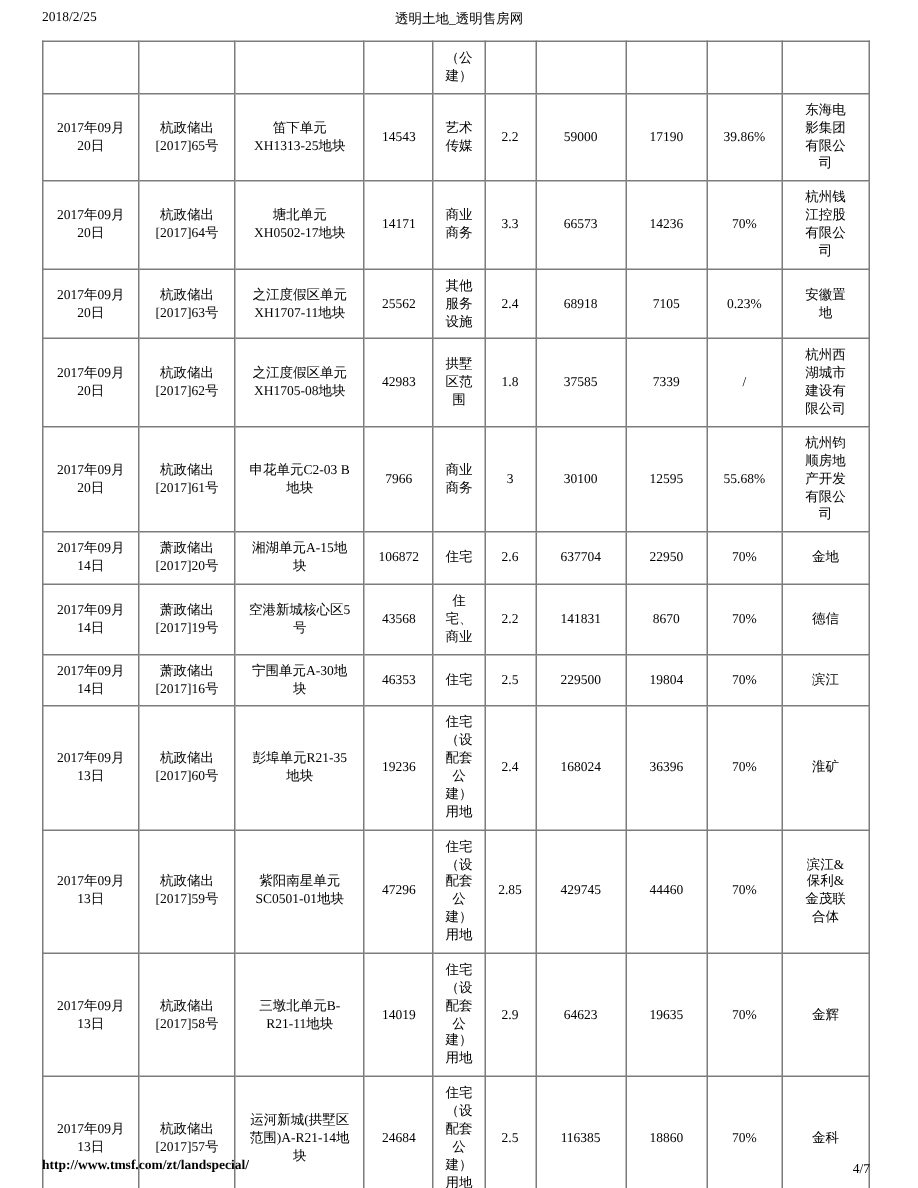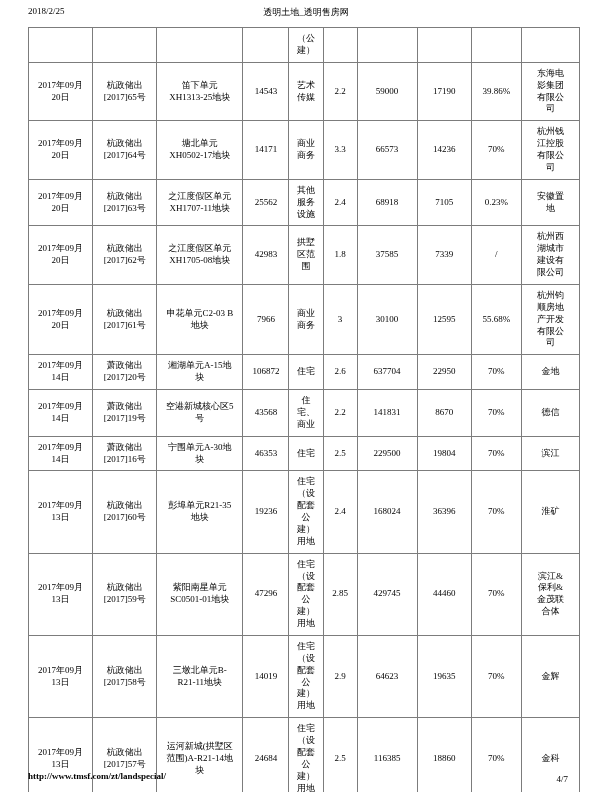--- a/index.html
+++ b/index.html
@@ -25,21 +25,21 @@
   .doc-title { position: absolute; left: 0; right: 0; top: 0; text-align: center; }
   .print-footer {
     position: absolute;
     bottom: 8px;
     left: 28px;
     right: 28px;
     height: 12px;
     font-size: 9px;
   }
   .footer-url { position: absolute; left: 0; bottom: 3px; font-weight: bold; }
-  .page-num  { position: absolute; right: 16px; bottom: 0; margin-left: 28px; }
+  .page-num  { position: absolute; right: 4px; bottom: 0; margin-left: 28px; }
 
   table.land-table {
     position: absolute;
     top: 27px;
     left: 28px;
     border-collapse: collapse;
     table-layout: fixed;
     width: 552px;
   }
   .land-table td {

